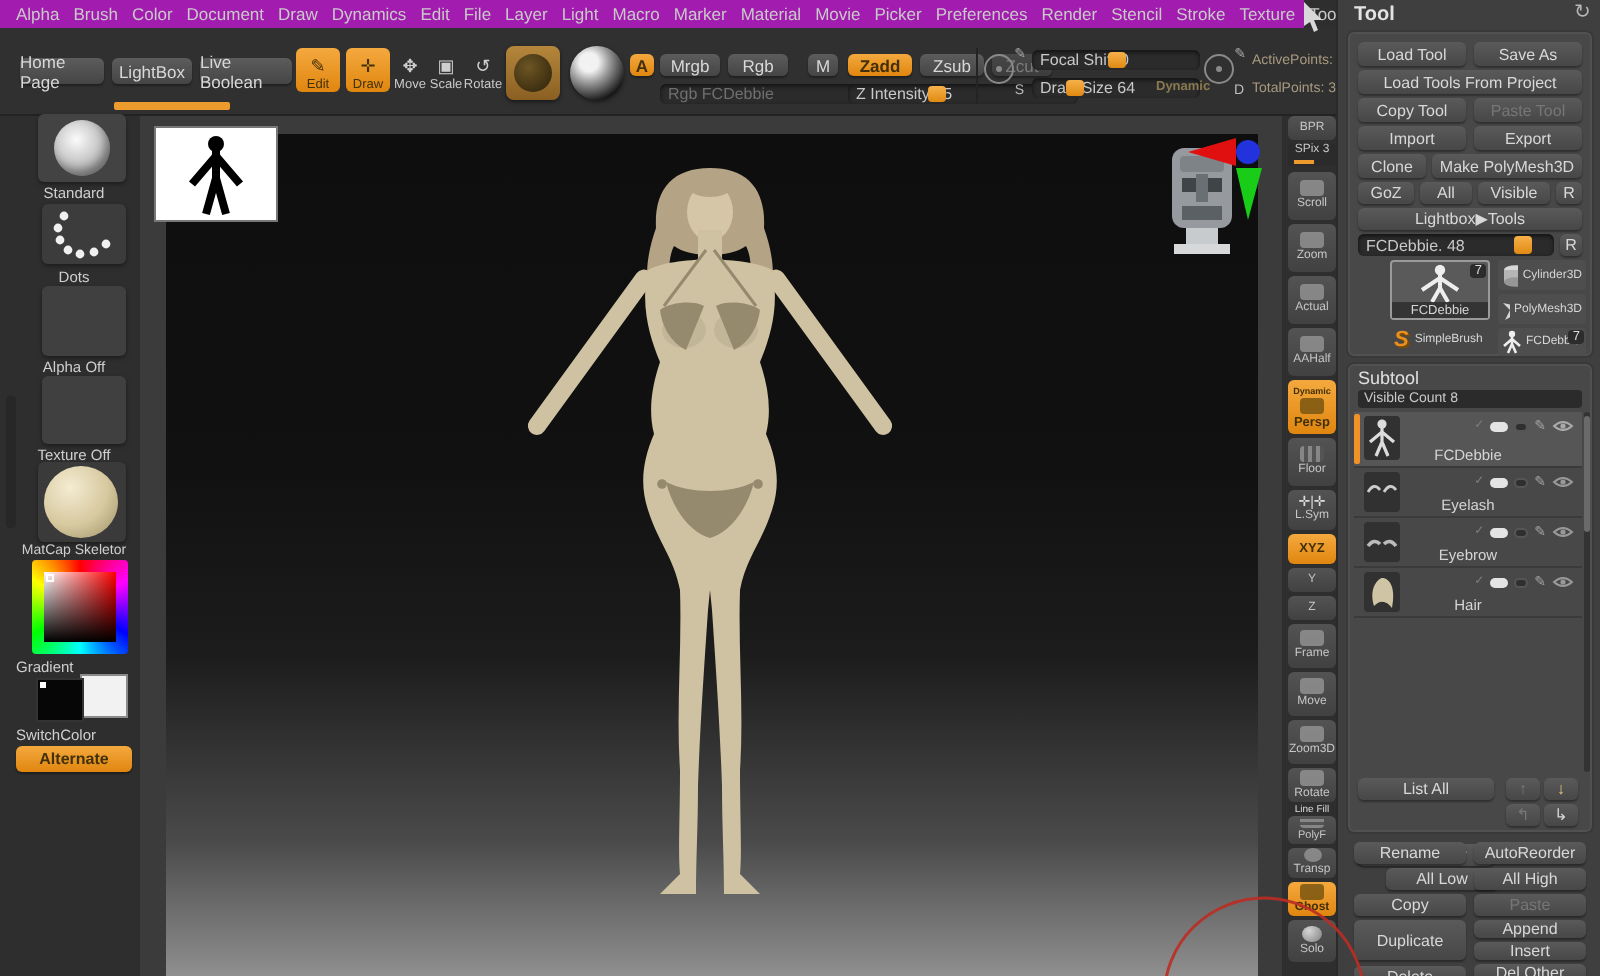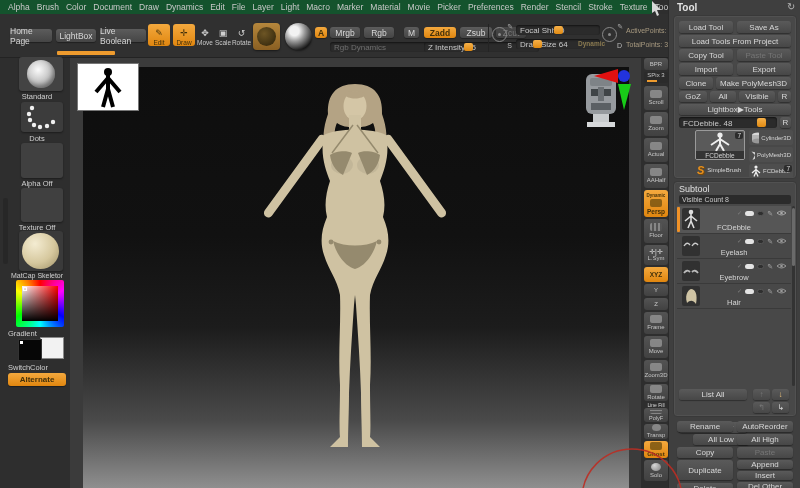--- a/index.html
+++ b/index.html
@@ -2,21 +2,21 @@
 <html><head>
 <meta charset="utf-8">
 <style>
   html,body{margin:0;padding:0;background:#222;}
   *{box-sizing:border-box;}
   #app{position:relative;width:800px;height:488px;overflow:hidden;
        font-family:"Liberation Sans","DejaVu Sans",sans-serif;
        background:#2e2e2e;color:#d6d6d6;-webkit-font-smoothing:antialiased;}
   .abs{position:absolute;}
   
-  .menubar{position:absolute;left:0;top:0;width:652px;height:14px;background:#14532d;
+  .menubar{position:absolute;left:0;top:0;width:652px;height:14px;background:#a21caf;
            display:flex;align-items:center;gap:7px;padding:0 0 0 8px;font-size:8.5px;color:#c9c9c9;white-space:nowrap;}
   .menu-item{cursor:default;}
   
   .toolbar{position:absolute;left:0;top:14px;width:668px;height:44px;background:#303030;border-bottom:1px solid #232323;}
   .btn{position:absolute;background:linear-gradient(#5c5c5c,#454545);border-radius:3px;color:#d8d8d8;
        font-size:8.5px;display:flex;align-items:center;justify-content:center;box-shadow:0 1px 1px rgba(0,0,0,.35);}
   .btn.dim{color:#7a7a7a;background:linear-gradient(#484848,#3d3d3d);}
   .btn.orange{background:linear-gradient(#f4a93e,#e0860f);color:#42300a;font-weight:bold;}
   .ticon{position:absolute;display:flex;flex-direction:column;align-items:center;justify-content:flex-end;
          color:#c9c9c9;font-size:6.5px;gap:1px;}
@@ -132,21 +132,21 @@
 
     <div class="btn orange" style="left:315px;top:13px;width:12px;height:11px;">A</div>
     <div class="btn" style="left:330px;top:13px;width:30px;height:11px;">Mrgb</div>
     <div class="btn" style="left:364px;top:13px;width:30px;height:11px;">Rgb</div>
     <div class="btn" style="left:404px;top:13px;width:15px;height:11px;">M</div>
     <div class="btn orange" style="left:424px;top:13px;width:32px;height:11px;">Zadd</div>
     <div class="btn" style="left:460px;top:13px;width:32px;height:11px;">Zsub</div>
     <div class="btn dim" style="left:496px;top:13px;width:30px;height:11px;">Zcut</div>
 
     <div class="slider dim" style="left:330px;top:28px;width:150px;height:10px;">
-      <span class="txt">Rgb Dynamics</span>
+      <span class="txt">Rgb FCDebbie</span>
       <div class="handle" style="left:132px;"></div>
     </div>
     <div class="slider" style="left:424px;top:28px;width:115px;height:10px;">
       <span class="txt">Z Intensity 25</span>
       <div class="handle" style="left:40px;"></div>
     </div>
 
     <div class="abs" style="left:488px;top:10px;width:1px;height:28px;background:#242424;"></div>
 
     <div class="circ" style="left:492px;top:11px;">

